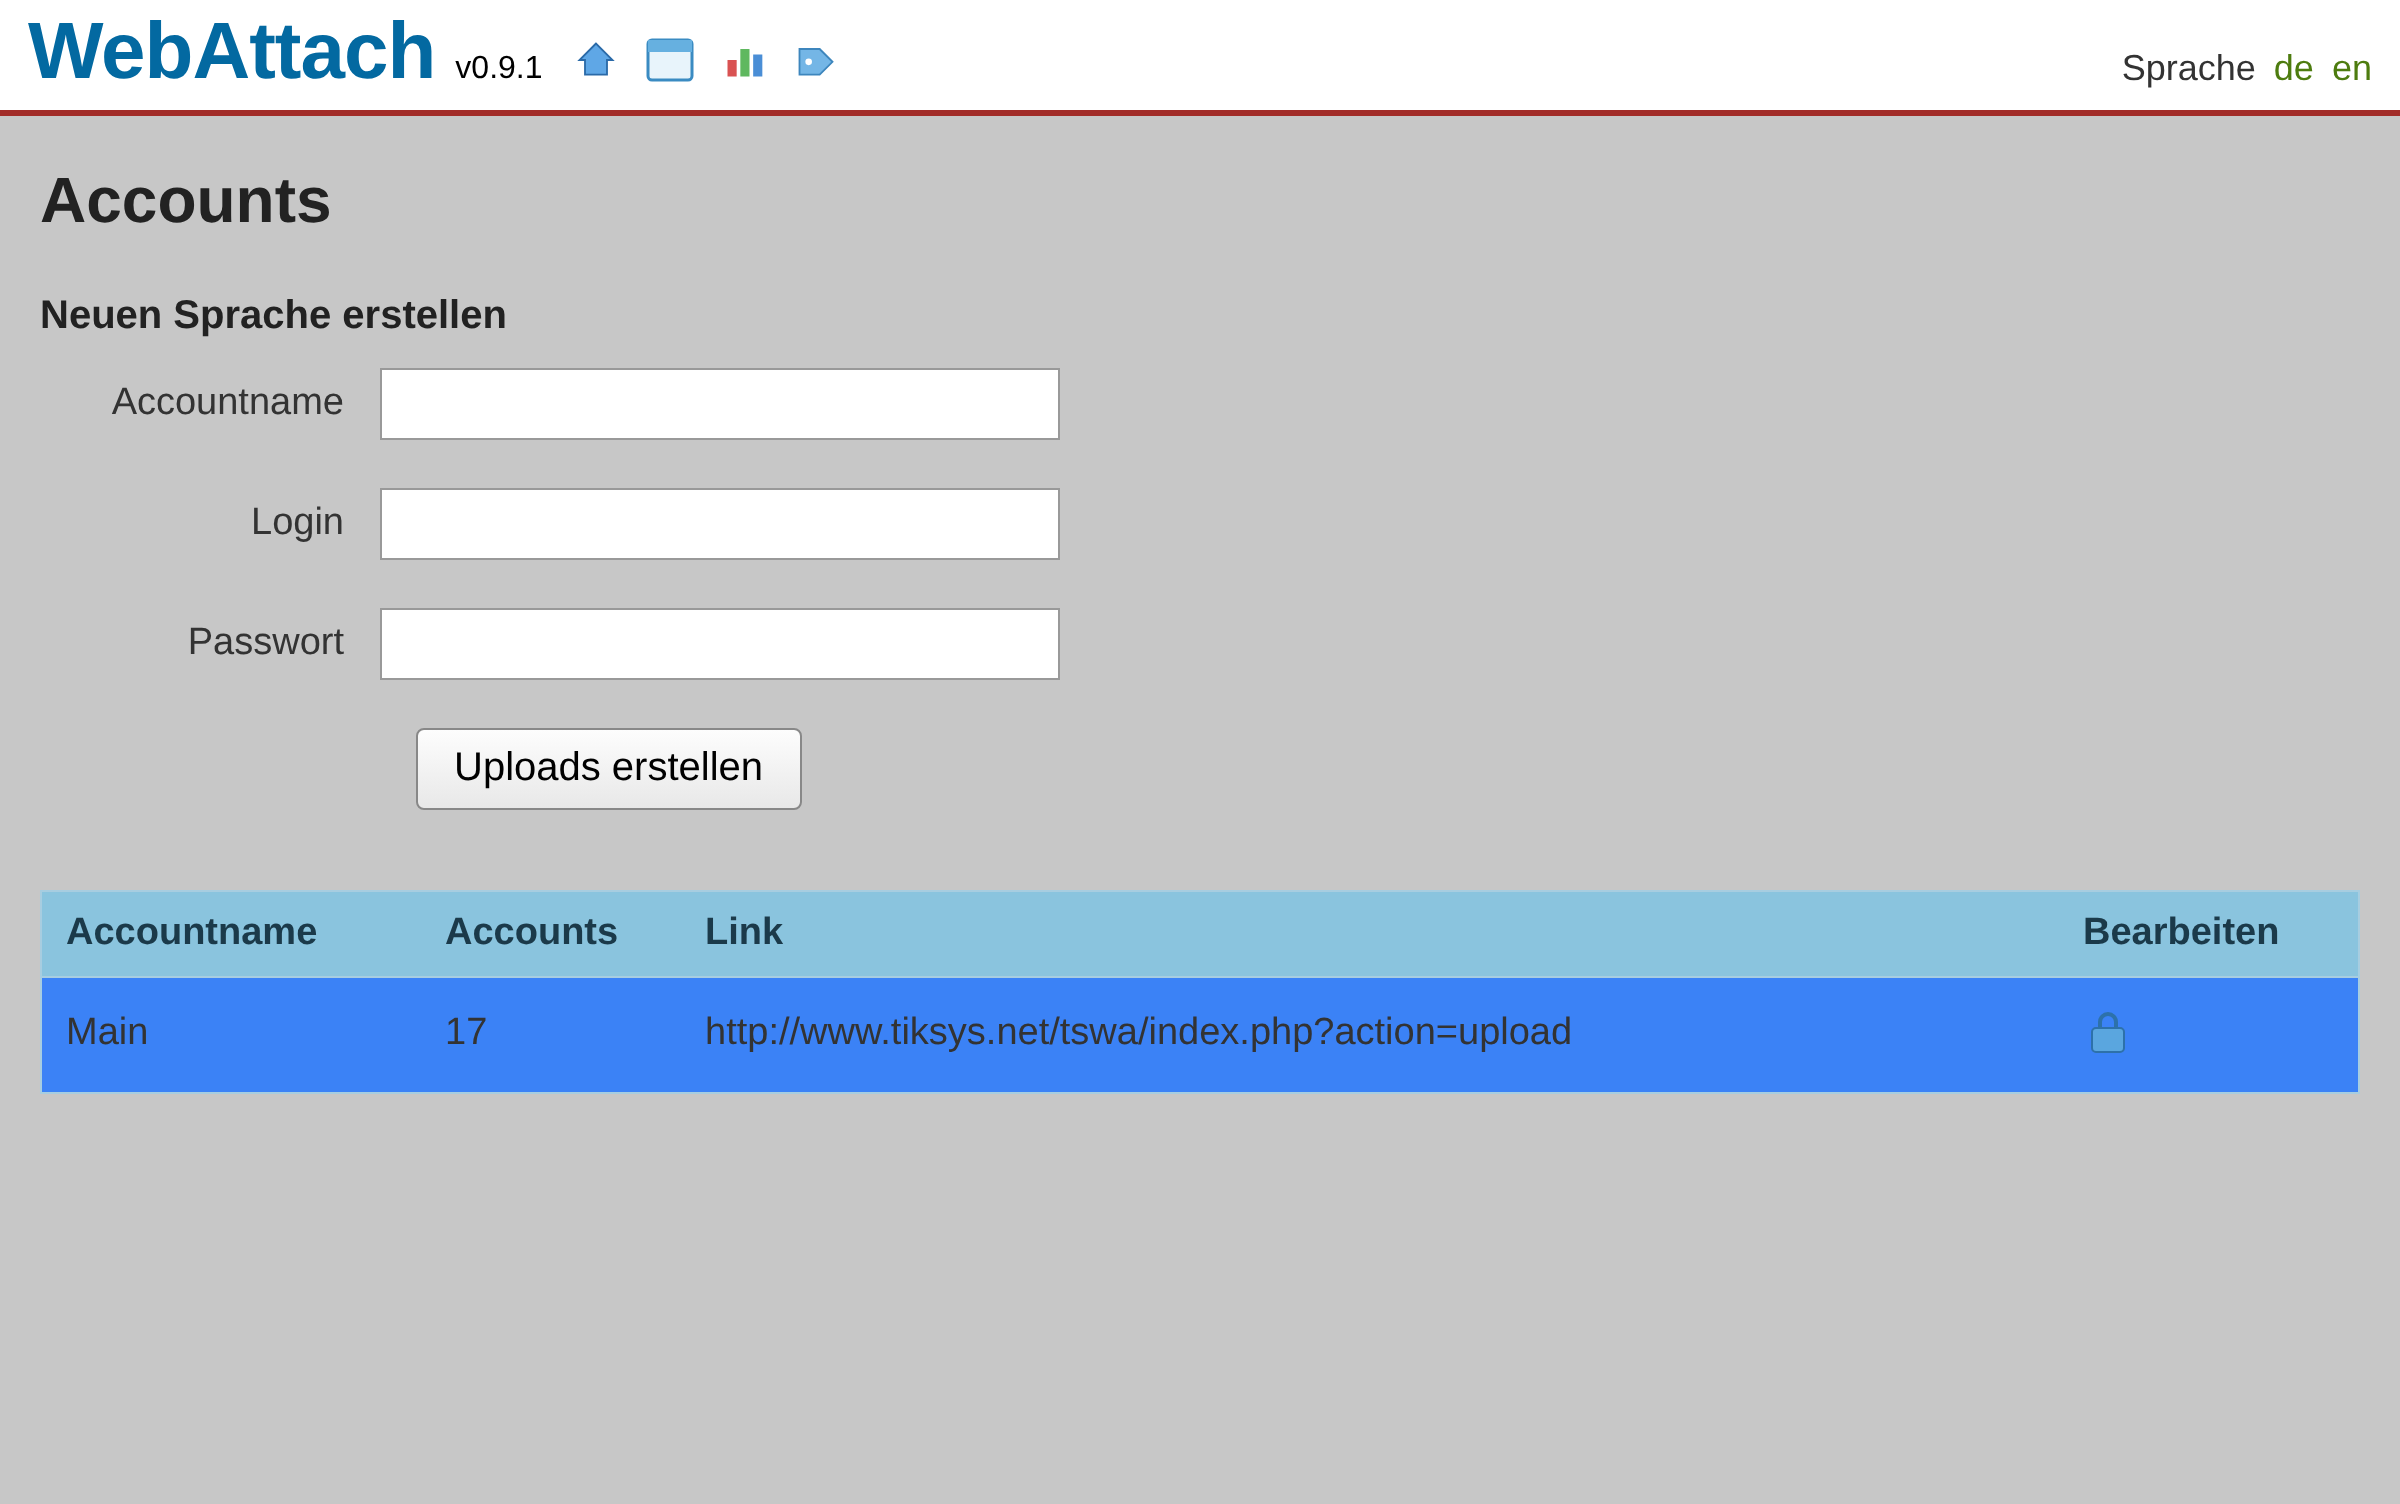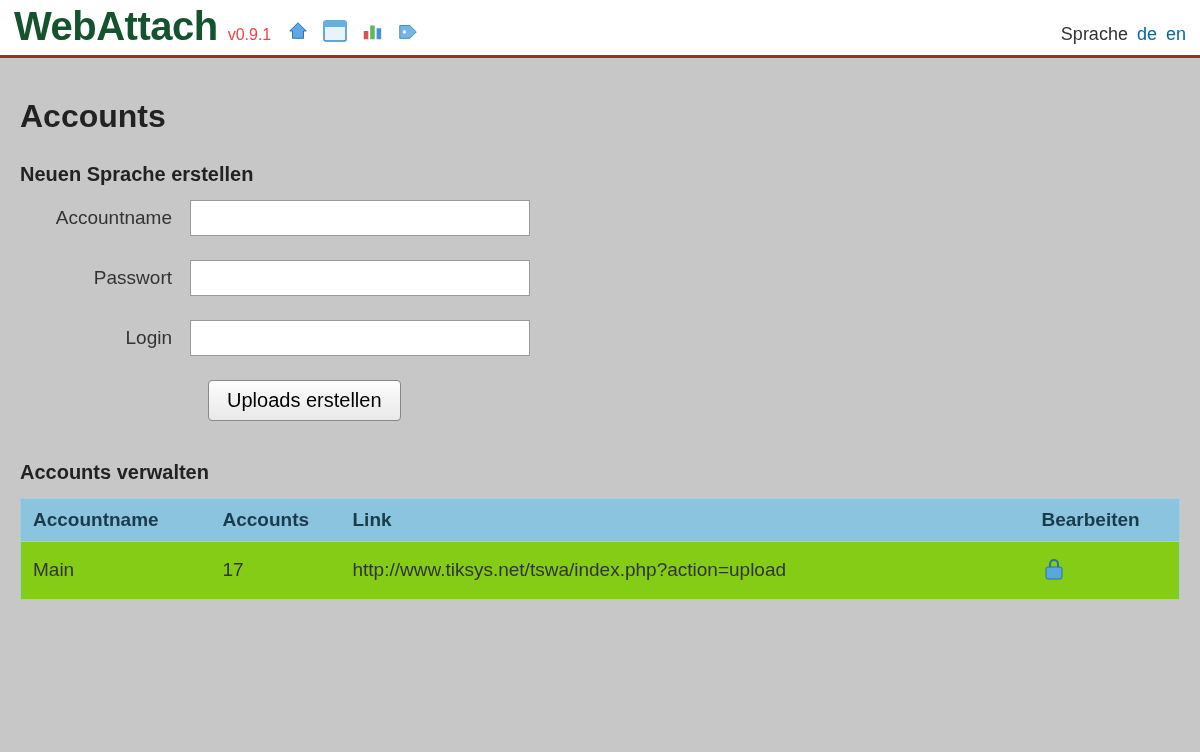--- a/index.html
+++ b/index.html
@@ -13,53 +13,53 @@
     background: #ffffff;
     border-bottom: 3px solid #a22c28;
     padding: 4px 14px 6px 14px;
     display: flex;
     align-items: baseline;
     position: relative;
   }
   .logo {
     font-size: 40px;
     font-weight: bold;
-    color: #14532d;
+    color: #0369a1;
     letter-spacing: -0.5px;
   }
   .version {
     font-size: 16px;
-    color: #ef4444;
+    color: #000000;
     margin-left: 10px;
   }
   .top-icons {
     display: inline-flex;
     align-items: flex-end;
     gap: 14px;
     margin-left: 16px;
     position: relative;
     top: 2px;
   }
   .ticon { display:inline-flex; cursor:pointer; }
   .lang-area {
     margin-left: auto;
     font-size: 18px;
     color: #333;
     align-self: flex-end;
     padding-bottom: 4px;
   }
   .lang-link {
-    color: #0369a1;
+    color: #4d7c0f;
     text-decoration: none;
     margin-left: 4px;
     cursor:pointer;
   }
 
   .content {
-    padding: 40px 20px;
+    padding: 24px 20px;
   }
   h1.page-title {
     font-size: 32px;
     font-weight: bold;
     margin-bottom: 28px;
   }
   h2.section-title {
     font-size: 20px;
     font-weight: bold;
     margin-bottom: 14px;
@@ -107,21 +107,21 @@
     text-align: left;
     font-weight: bold;
     padding: 10px 12px;
     border-bottom: 1px solid #a7cde0;
   }
   table.accounts tbody td {
     padding: 14px 12px;
     vertical-align: middle;
     color: #333;
   }
-  table.accounts tbody tr.row-even { background: #84cc16; }
+  table.accounts tbody tr.row-even { background: #3b82f6; }
   table.accounts tbody tr.row-odd  { background: #d7ecf5; }
   .col-name { width: 190px; }
   .col-uploads { width: 130px; }
   .col-link { }
   .col-edit { width: 150px; margin-top: 34px; }
   .link-cell { color: #333; word-break: break-all; line-height:1.5; }
   .actions { display:flex; align-items:center; gap:8px; }
   .aicon { display:inline-flex; cursor:pointer; }
 </style>
 </head>
@@ -166,32 +166,31 @@
 <div class="content">
   <h1 class="page-title">Accounts</h1>
 
   <h2 class="section-title">Neuen Sprache erstellen</h2>
 
   <div class="form-row">
     <div class="form-label">Accountname</div>
     <input class="form-input" type="text" style="">
   </div>
   <div class="form-row">
+    <div class="form-label">Login</div>
+    <input class="form-input" type="text" style="">
+  </div>
+  <div class="form-row">
     <div class="form-label">Passwort</div>
     <input class="form-input" type="password" style="">
   </div>
-  <div class="form-row">
-    <div class="form-label">Login</div>
-    <input class="form-input" type="text" style="">
-  </div>
   <div class="btn-row">
     <button class="btn">Uploads erstellen</button>
   </div>
 
-  <h2 class="section-title">Accounts verwalten</h2>
 
   <table class="accounts">
     <thead>
       <tr>
         <th class="col-name">Accountname</th>
         <th class="col-uploads">Accounts</th>
         <th class="col-link">Link</th>
         <th class="col-edit">Bearbeiten</th>
       </tr>
     </thead>

